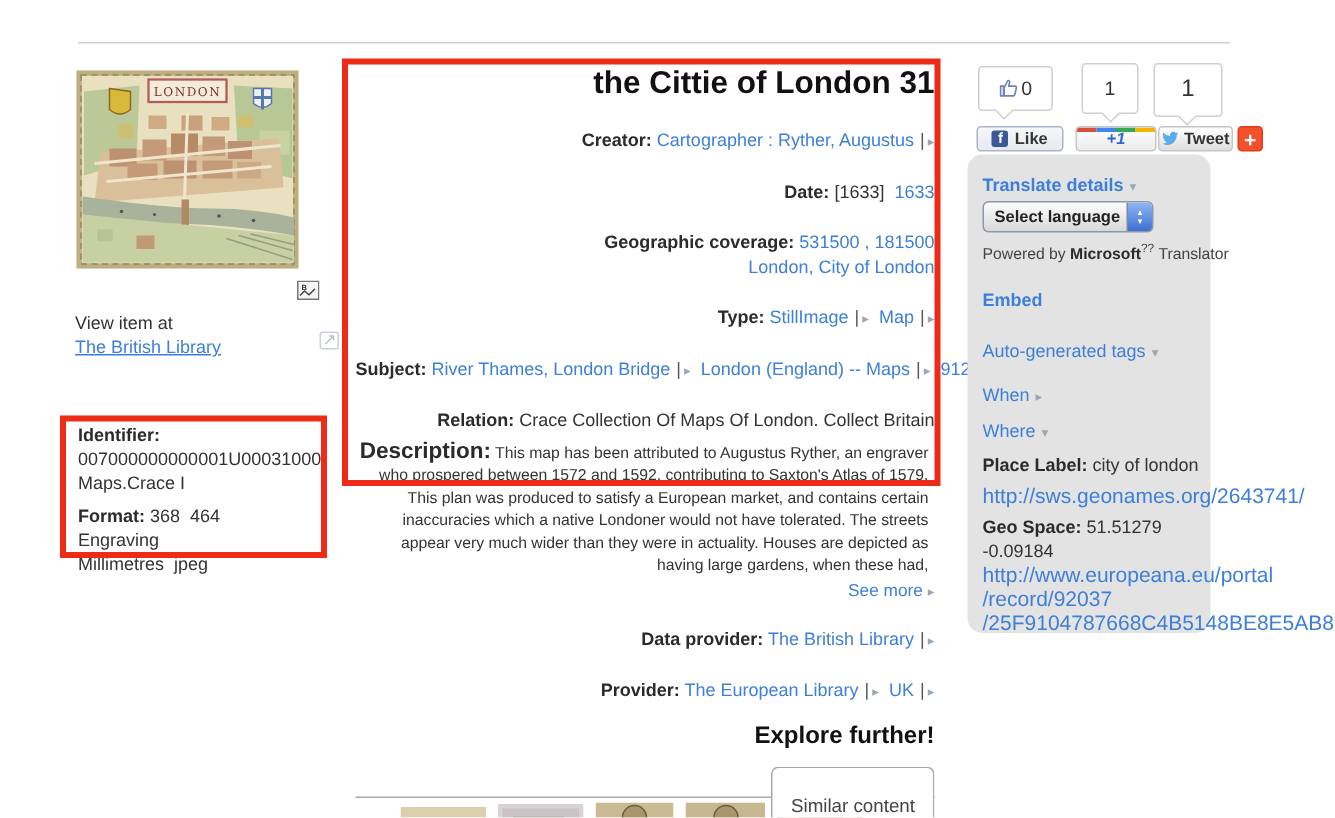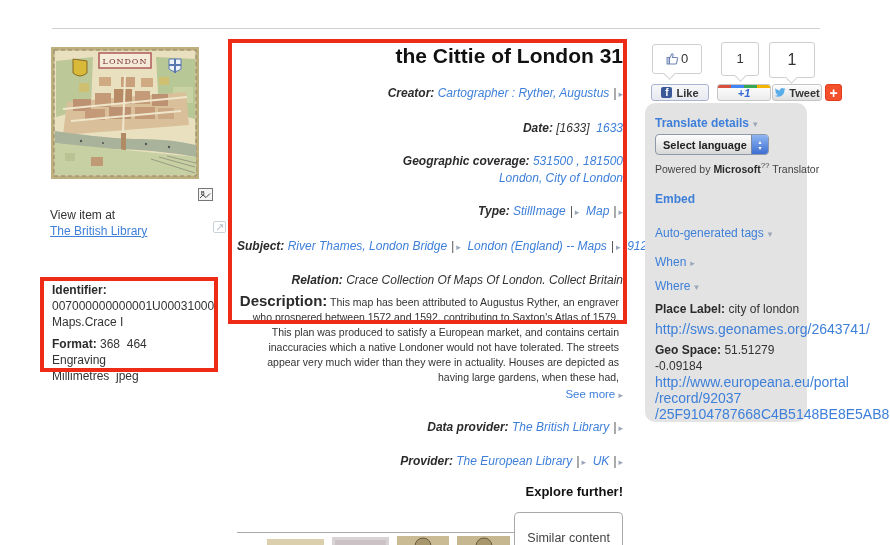--- a/index.html
+++ b/index.html
@@ -23,27 +23,27 @@
   .ext-ic{position:absolute;left:163px;top:14px;color:#b9c2cc;font-size:11px;
           border:1px solid #c9d2da;border-radius:2px;padding:0 1px;line-height:10px;}
   .rights{top:243px;line-height:17px;}
   .id-block{left:52px;top:282px;width:150px;font-size:12px;line-height:16px;}
   .pre{white-space:pre-wrap;}
   b,strong{color:#2b2b2b;}
 
   
   .center{left:237px;top:44px;width:386px;text-align:right;}
   h1.title{font-size:21px;line-height:24px;margin:0 0 16px;color:#111;font-weight:bold;}
-  p.meta{font-size:12px;line-height:16.5px;margin:17px 0 4px;white-space:nowrap;font-style:italic;}
+  p.meta{font-size:12px;line-height:16.5px;margin:17px 0 4px;white-space:nowrap;}
   .sep{color:#555;margin:0 2px 0 4px;}
   .arr{color:#9aa7b8;font-size:9px;}
   p.desc{font-size:10.5px;line-height:15px;margin:0 0 2px;white-space:normal;width:382px;}
   p.desc b{font-size:15px;}
   .see-more{font-size:11.5px;line-height:14px;margin:0 0 6px;}
-  h2.explore{font-size:13px;line-height:22px;margin:10px 0 8px;color:#111;font-weight:bold;}
+  h2.explore{font-size:16px;line-height:22px;margin:10px 0 8px;color:#111;font-weight:bold;}
   .tab-row{height:21px;border-bottom:1px solid #a9a9a9;width:386px;}
   .tab{display:inline-block;border:1px solid #a9a9a9;border-bottom:1px solid #fff;
        border-radius:5px 5px 0 0;padding:18px 12px 3px;background:#fff;font-size:12.5px;
        color:#444;position:relative;top:1px;cursor:pointer;}
   .carousel{display:flex;align-items:flex-start;margin-top:3px;width:386px;}
   .chev{width:22px;margin-top:14px;cursor:pointer;flex:0 0 auto;}
   .thumb{flex:0 0 auto;cursor:pointer;margin-right:8px;}
   .t1{margin-left:8px;margin-top:3px;} .t2{margin-top:1px;} .t5{margin-top:2px;}
 
   

